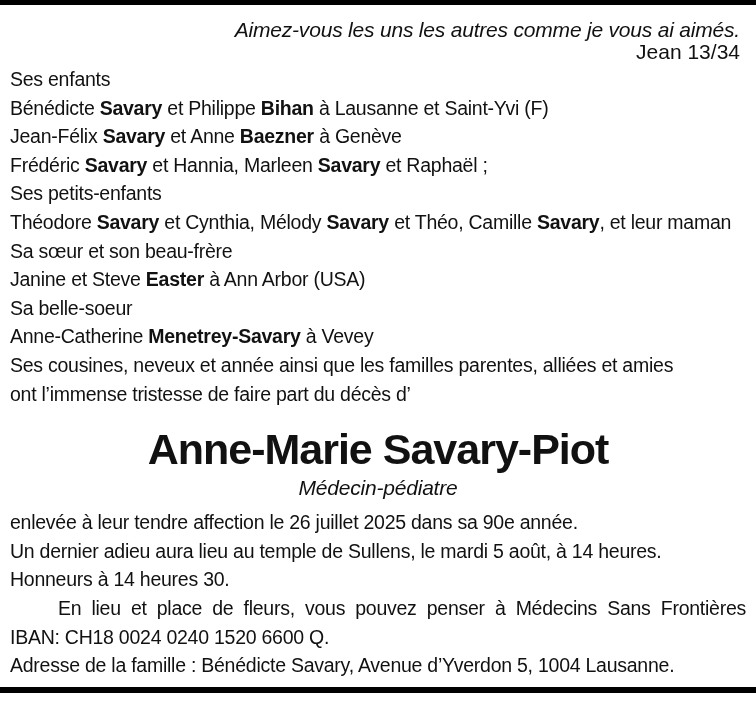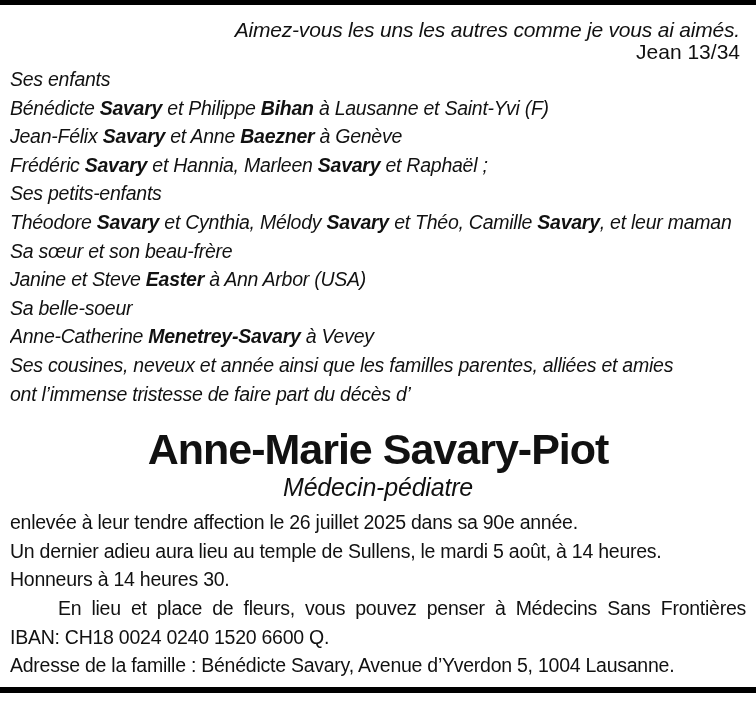--- a/index.html
+++ b/index.html
@@ -34,21 +34,20 @@
     font-size: 21px;
     line-height: 23px;
     letter-spacing: -0.2px;
   }
   .epigraph-source {
     font-size: 21px;
     line-height: 21px;
   }
   .family {
     margin-top: 3px;
-    font-style: italic;
   }
   .text-line {
     font-size: 19.5px;
     line-height: 28.6px;
     letter-spacing: -0.25px;
     white-space: nowrap;
     overflow: hidden;
   }
   .text-line b {
     font-weight: 700;
@@ -63,21 +62,21 @@
     text-align: center;
     font-size: 43px;
     line-height: 50px;
     font-weight: 800;
     letter-spacing: -1px;
     margin-top: 16px;
   }
   .deceased-title {
     text-align: center;
     font-style: italic;
-    font-size: 25px;
+    font-size: 21px;
     line-height: 27px;
     letter-spacing: -0.2px;
   }
   .announcement {
     margin-top: 7px;
   }
 </style>
 </head>
 <body>
 

